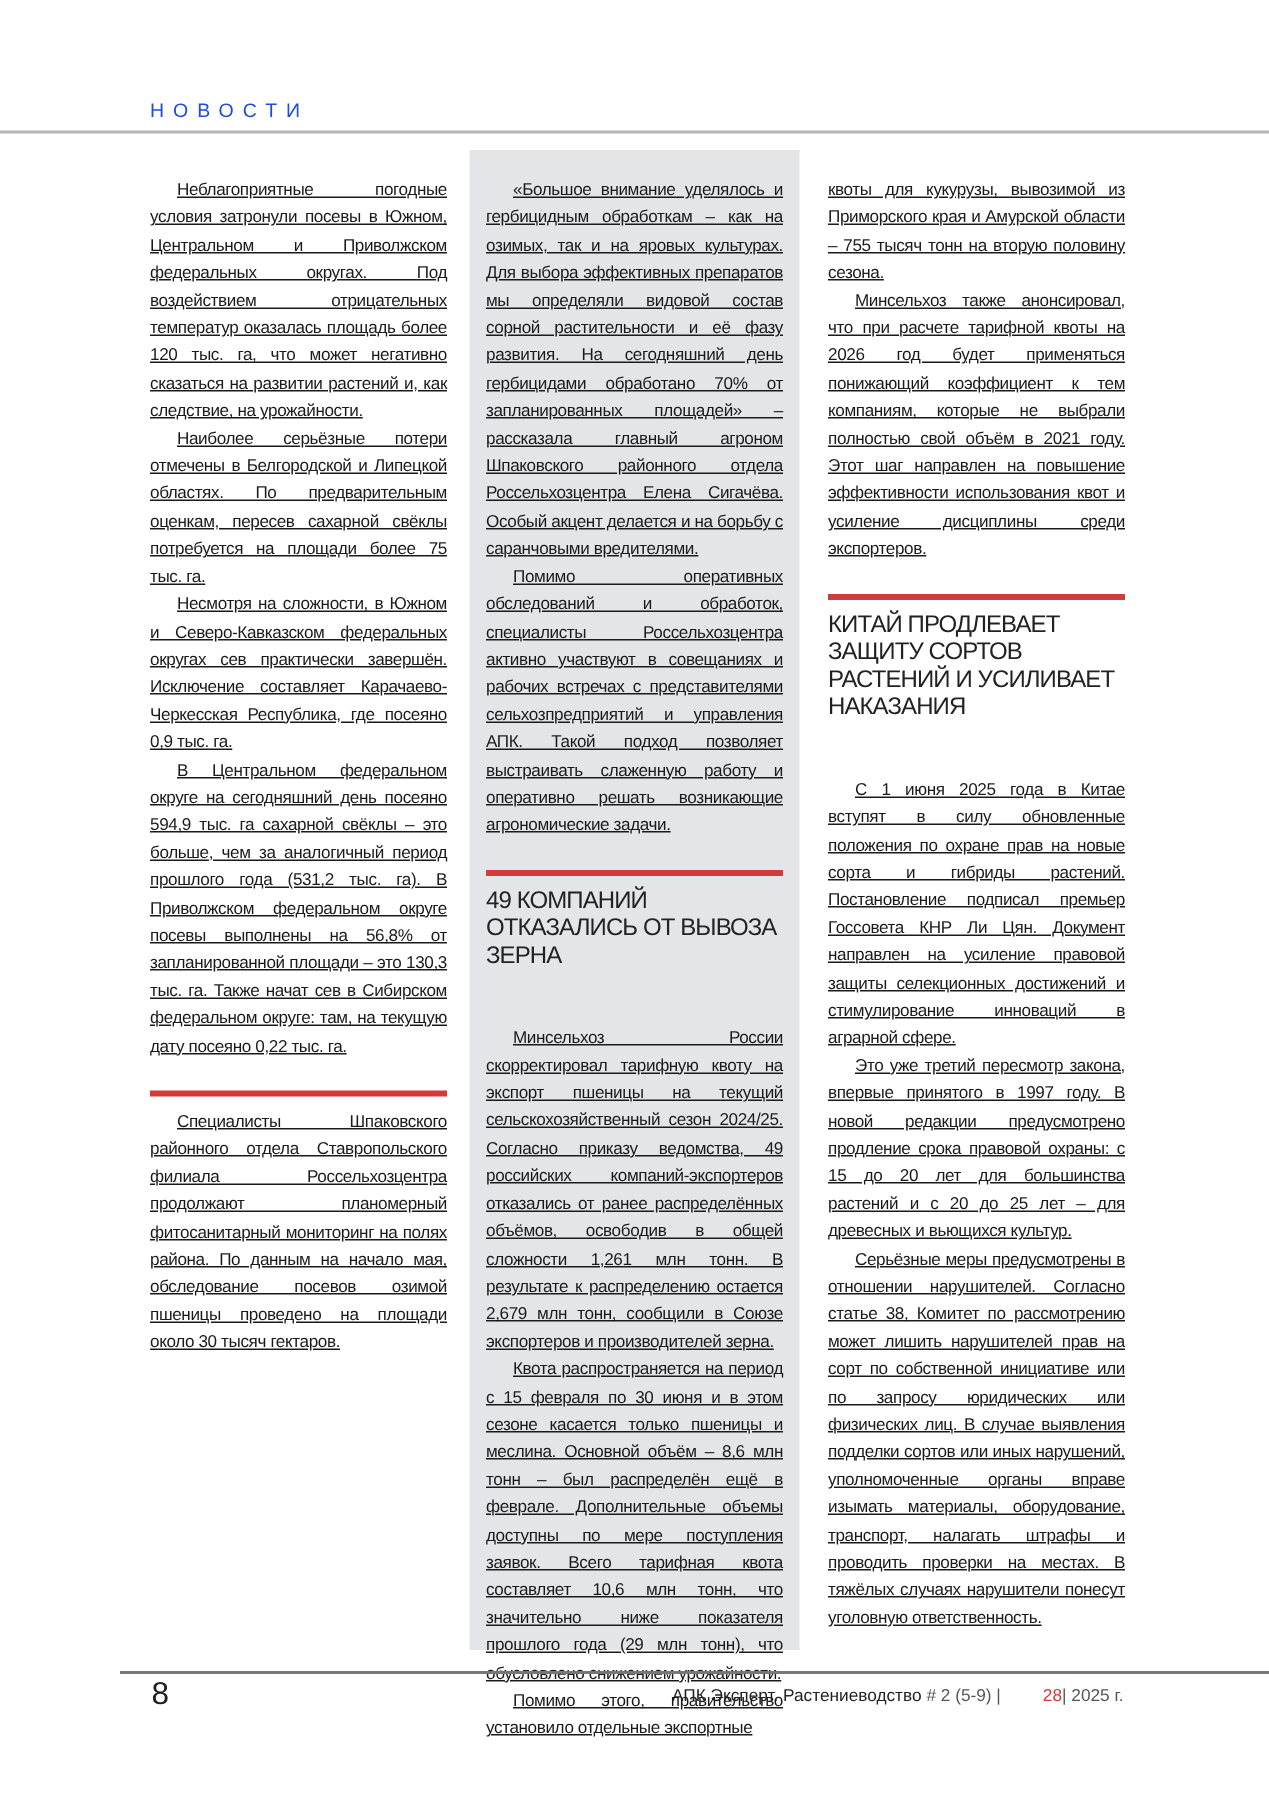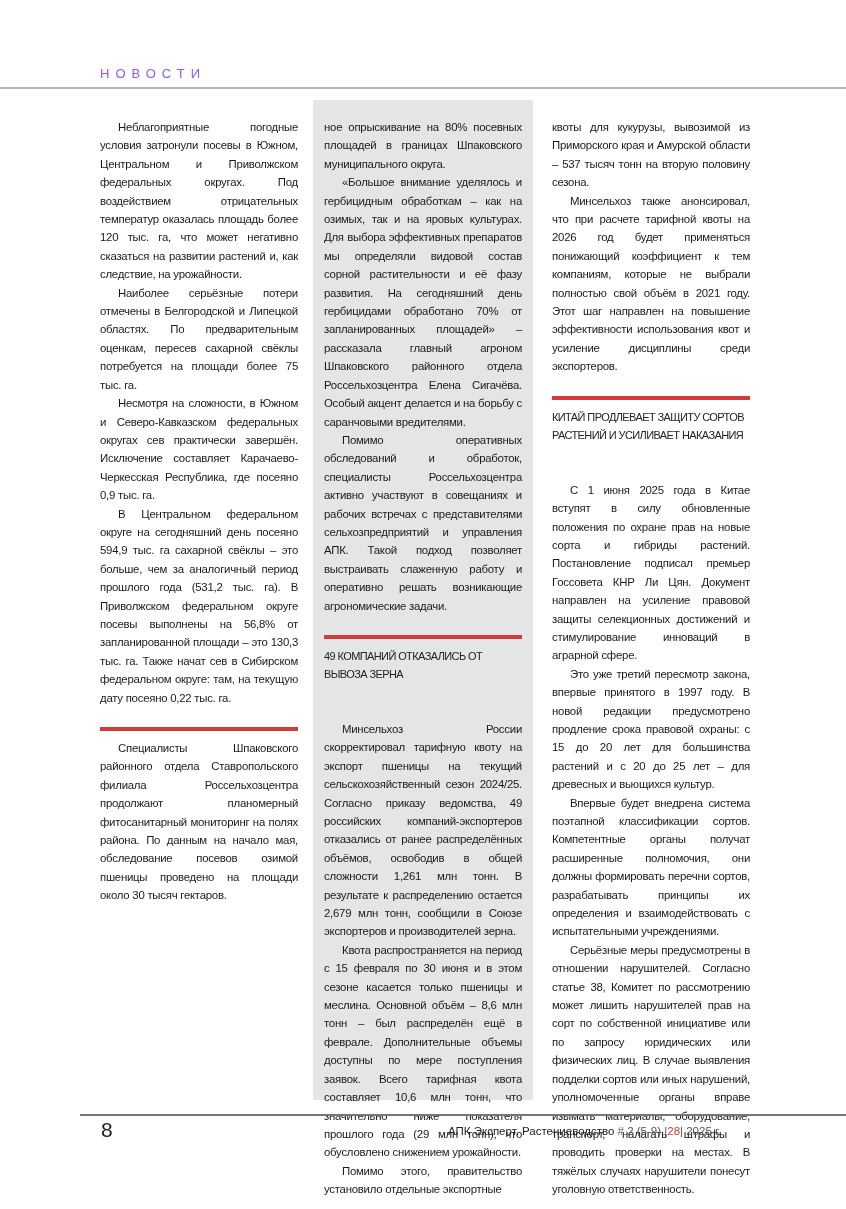--- a/index.html
+++ b/index.html
@@ -1,78 +1,76 @@
 <!DOCTYPE html>
 <html><head>
 <meta charset="utf-8">
 <style>
   html, body { margin: 0; padding: 0; background: #ffffff; }
   body { width: 846px; height: 1209px; position: relative; overflow: hidden;
          font-family: "Liberation Sans", sans-serif; color: #1a1a1a; }
 
   .section-label { position: absolute; left: 100px; top: 66px; font-size: 13px;
-                   letter-spacing: 6px; color: #8b5cf6; }
+                   letter-spacing: 6px; color: #1d4ed8; }
   .top-rule { position: absolute; left: 0; top: 87px; width: 846px; height: 2px; background: #b5b5b5; }
 
   .gray-col { position: absolute; left: 313px; top: 100px; width: 220px; height: 1000px; background: #e4e5e6; }
 
   .col { position: absolute; top: 118px; width: 198px; font-size: 11.4px; line-height: 18.4px;
          text-align: justify; hyphens: auto; letter-spacing: -0.25px; }
-  .col p { margin: 0; text-indent: 18px; }
+  .col p { margin: 0; text-indent: 18px; text-decoration: underline; }
   .col1 { left: 100px; }
   .col2 { left: 324px; }
   .col3 { left: 552px; }
 
   .red-bar { height: 4px; background: #d33a3a; margin: 20px 0 8px 0; }
-  .headline { font-size: 11px; line-height: 18.5px; letter-spacing: -0.6px; color: #222;
+  .headline { font-size: 16px; line-height: 18.5px; letter-spacing: -0.6px; color: #222;
               text-transform: uppercase; margin: 0 0 36px 0; text-align: left; }
 
   .bottom-rule { position: absolute; left: 80px; top: 1114px; width: 766px; height: 1.5px; background: #777; }
   .page-number { position: absolute; left: 101px; top: 1118px; font-size: 21px; color: #222; }
   .footer { position: absolute; left: 448px; top: 1125px; font-size: 11.5px; color: #222; white-space: nowrap; }
   .footer .brand { font-weight: normal; }
   .footer .issue { color: #555; }
-  .footer .red { color: #d33a3a; }
+  .footer .red { color: #d33a3a; padding-left: 28px; }
 </style>
 </head>
 <body>
 
 <div class="section-label">НОВОСТИ</div>
 <div class="top-rule"></div>
 
 <div class="gray-col"></div>
 
 <div class="col col1">
   <p>Неблагоприятные погодные условия затронули посевы в Южном, Центральном и Приволжском федеральных округах. Под воздействием отрицательных температур оказалась площадь более 120 тыс. га, что может негативно сказаться на развитии растений и, как следствие, на урожайности.</p>
   <p>Наиболее серьёзные потери отмечены в Белгородской и Липецкой областях. По предварительным оценкам, пересев сахарной свёклы потребуется на площади более 75 тыс. га.</p>
   <p>Несмотря на сложности, в Южном и Северо-Кавказском федеральных округах сев практически завершён. Исключение составляет Карачаево-Черкесская Республика, где посеяно 0,9 тыс. га.</p>
   <p>В Центральном федеральном округе на сегодняшний день посеяно 594,9 тыс. га сахарной свёклы – это больше, чем за аналогичный период прошлого года (531,2 тыс. га). В Приволжском федеральном округе посевы выполнены на 56,8% от запланированной площади – это 130,3 тыс. га. Также начат сев в Сибирском федеральном округе: там, на текущую дату посеяно 0,22 тыс. га.</p>
   <div class="red-bar"></div>
   <p>Специалисты Шпаковского районного отдела Ставропольского филиала Россельхозцентра продолжают планомерный фитосанитарный мониторинг на полях района. По данным на начало мая, обследование посевов озимой пшеницы проведено на площади около 30 тысяч гектаров.</p>
 </div>
 
 <div class="col col2">
-  <p style="text-indent:0">ное опрыскивание на 80% посевных площадей в границах Шпаковского муниципального округа.</p>
   <p>«Большое внимание уделялось и гербицидным обработкам – как на озимых, так и на яровых культурах. Для выбора эффективных препаратов мы определяли видовой состав сорной растительности и её фазу развития. На сегодняшний день гербицидами обработано 70% от запланированных площадей» – рассказала главный агроном Шпаковского районного отдела Россельхозцентра Елена Сигачёва. Особый акцент делается и на борьбу с саранчовыми вредителями.</p>
   <p>Помимо оперативных обследований и обработок, специалисты Россельхозцентра активно участвуют в совещаниях и рабочих встречах с представителями сельхозпредприятий и управления АПК. Такой подход позволяет выстраивать слаженную работу и оперативно решать возникающие агрономические задачи.</p>
   <div class="red-bar"></div>
   <div class="headline">49 компаний отказались от вывоза зерна</div>
   <p>Минсельхоз России скорректировал тарифную квоту на экспорт пшеницы на текущий сельскохозяйственный сезон 2024/25. Согласно приказу ведомства, 49 российских компаний-экспортеров отказались от ранее распределённых объёмов, освободив в общей сложности 1,261 млн тонн. В результате к распределению остается 2,679 млн тонн, сообщили в Союзе экспортеров и производителей зерна.</p>
   <p>Квота распространяется на период с 15 февраля по 30 июня и в этом сезоне касается только пшеницы и меслина. Основной объём – 8,6 млн тонн – был распределён ещё в феврале. Дополнительные объемы доступны по мере поступления заявок. Всего тарифная квота составляет 10,6 млн тонн, что значительно ниже показателя прошлого года (29 млн тонн), что обусловлено снижением урожайности.</p>
   <p>Помимо этого, правительство установило отдельные экспортные</p>
 </div>
 
 <div class="col col3">
-  <p style="text-indent:0">квоты для кукурузы, вывозимой из Приморского края и Амурской области – 537 тысяч тонн на вторую половину сезона.</p>
+  <p style="text-indent:0">квоты для кукурузы, вывозимой из Приморского края и Амурской области – 755 тысяч тонн на вторую половину сезона.</p>
   <p>Минсельхоз также анонсировал, что при расчете тарифной квоты на 2026 год будет применяться понижающий коэффициент к тем компаниям, которые не выбрали полностью свой объём в 2021 году. Этот шаг направлен на повышение эффективности использования квот и усиление дисциплины среди экспортеров.</p>
   <div class="red-bar"></div>
   <div class="headline">Китай продлевает защиту сортов растений и усиливает наказания</div>
   <p>С 1 июня 2025 года в Китае вступят в силу обновленные положения по охране прав на новые сорта и гибриды растений. Постановление подписал премьер Госсовета КНР Ли Цян. Документ направлен на усиление правовой защиты селекционных достижений и стимулирование инноваций в аграрной сфере.</p>
   <p>Это уже третий пересмотр закона, впервые принятого в 1997 году. В новой редакции предусмотрено продление срока правовой охраны: с 15 до 20 лет для большинства растений и с 20 до 25 лет – для древесных и вьющихся культур.</p>
-  <p>Впервые будет внедрена система поэтапной классификации сортов. Компетентные органы получат расширенные полномочия, они должны формировать перечни сортов, разрабатывать принципы их определения и взаимодействовать с испытательными учреждениями.</p>
   <p>Серьёзные меры предусмотрены в отношении нарушителей. Согласно статье 38, Комитет по рассмотрению может лишить нарушителей прав на сорт по собственной инициативе или по запросу юридических или физических лиц. В случае выявления подделки сортов или иных нарушений, уполномоченные органы вправе изымать материалы, оборудование, транспорт, налагать штрафы и проводить проверки на местах. В тяжёлых случаях нарушители понесут уголовную ответственность.</p>
 </div>
 
 <div class="bottom-rule"></div>
 <div class="page-number">8</div>
 <div class="footer">
   <span class="brand">АПК Эксперт. Растениеводство</span><span class="issue"> # 2 (5-9) |</span><span class="red">28</span><span class="issue">| 2025 г.</span>
 </div>
 
 </body></html>

